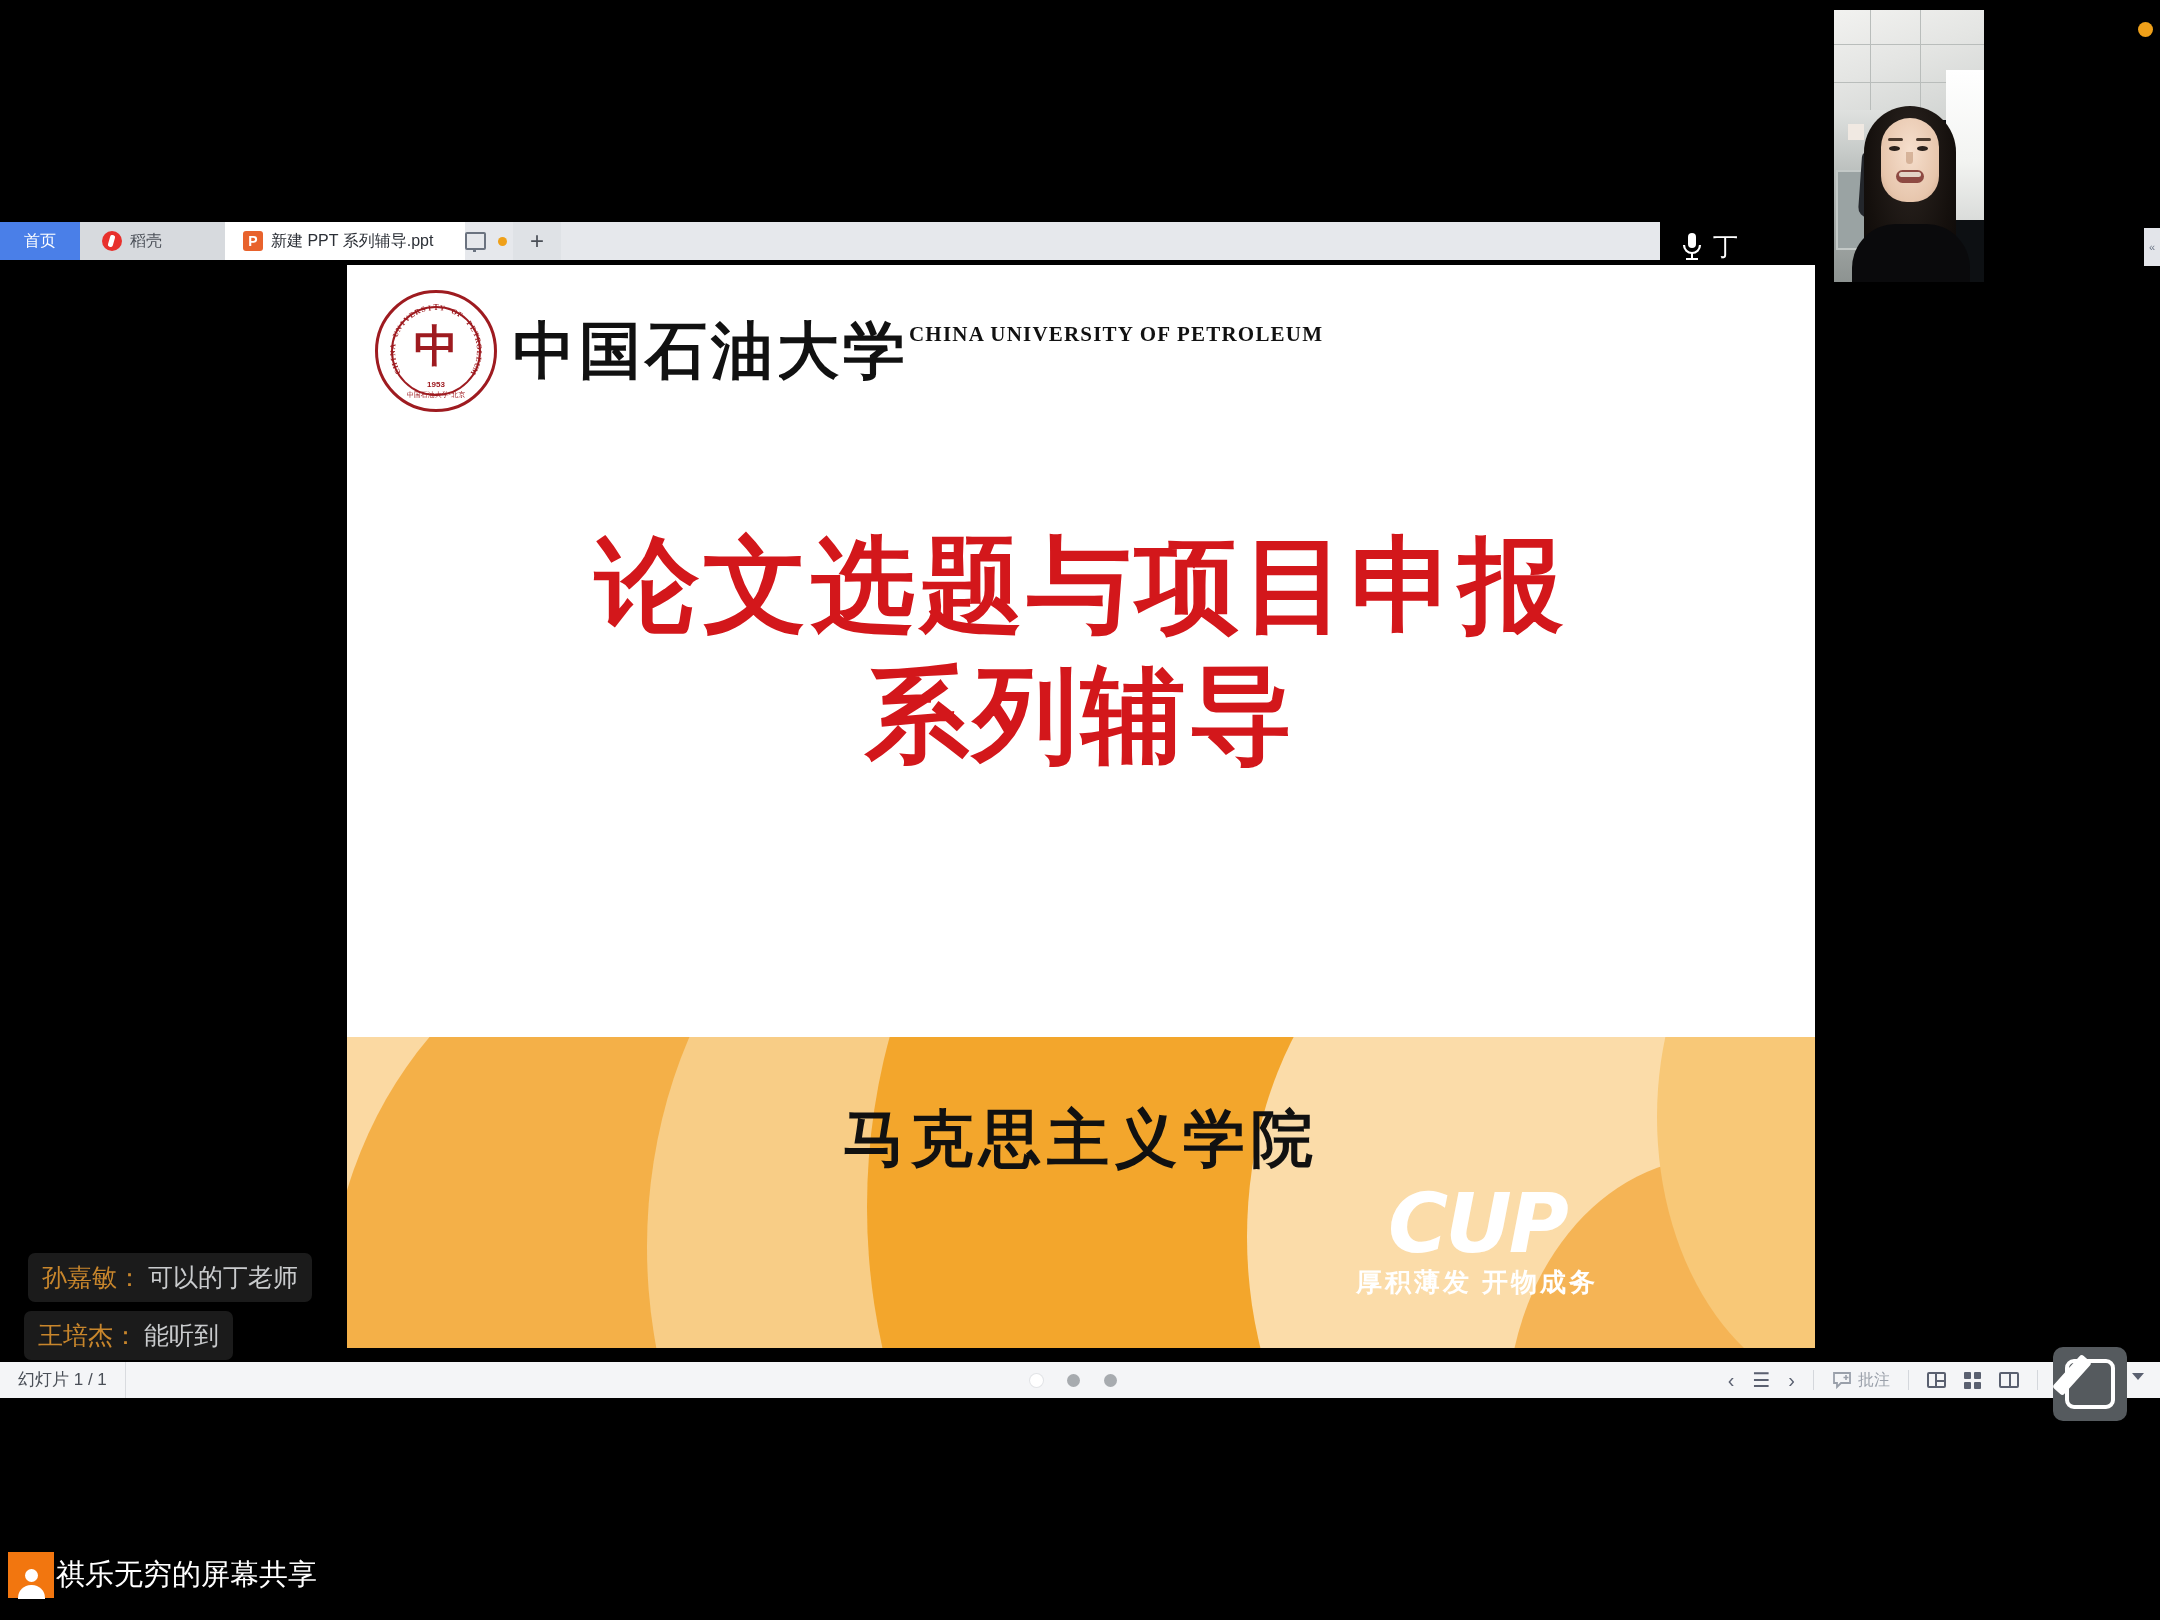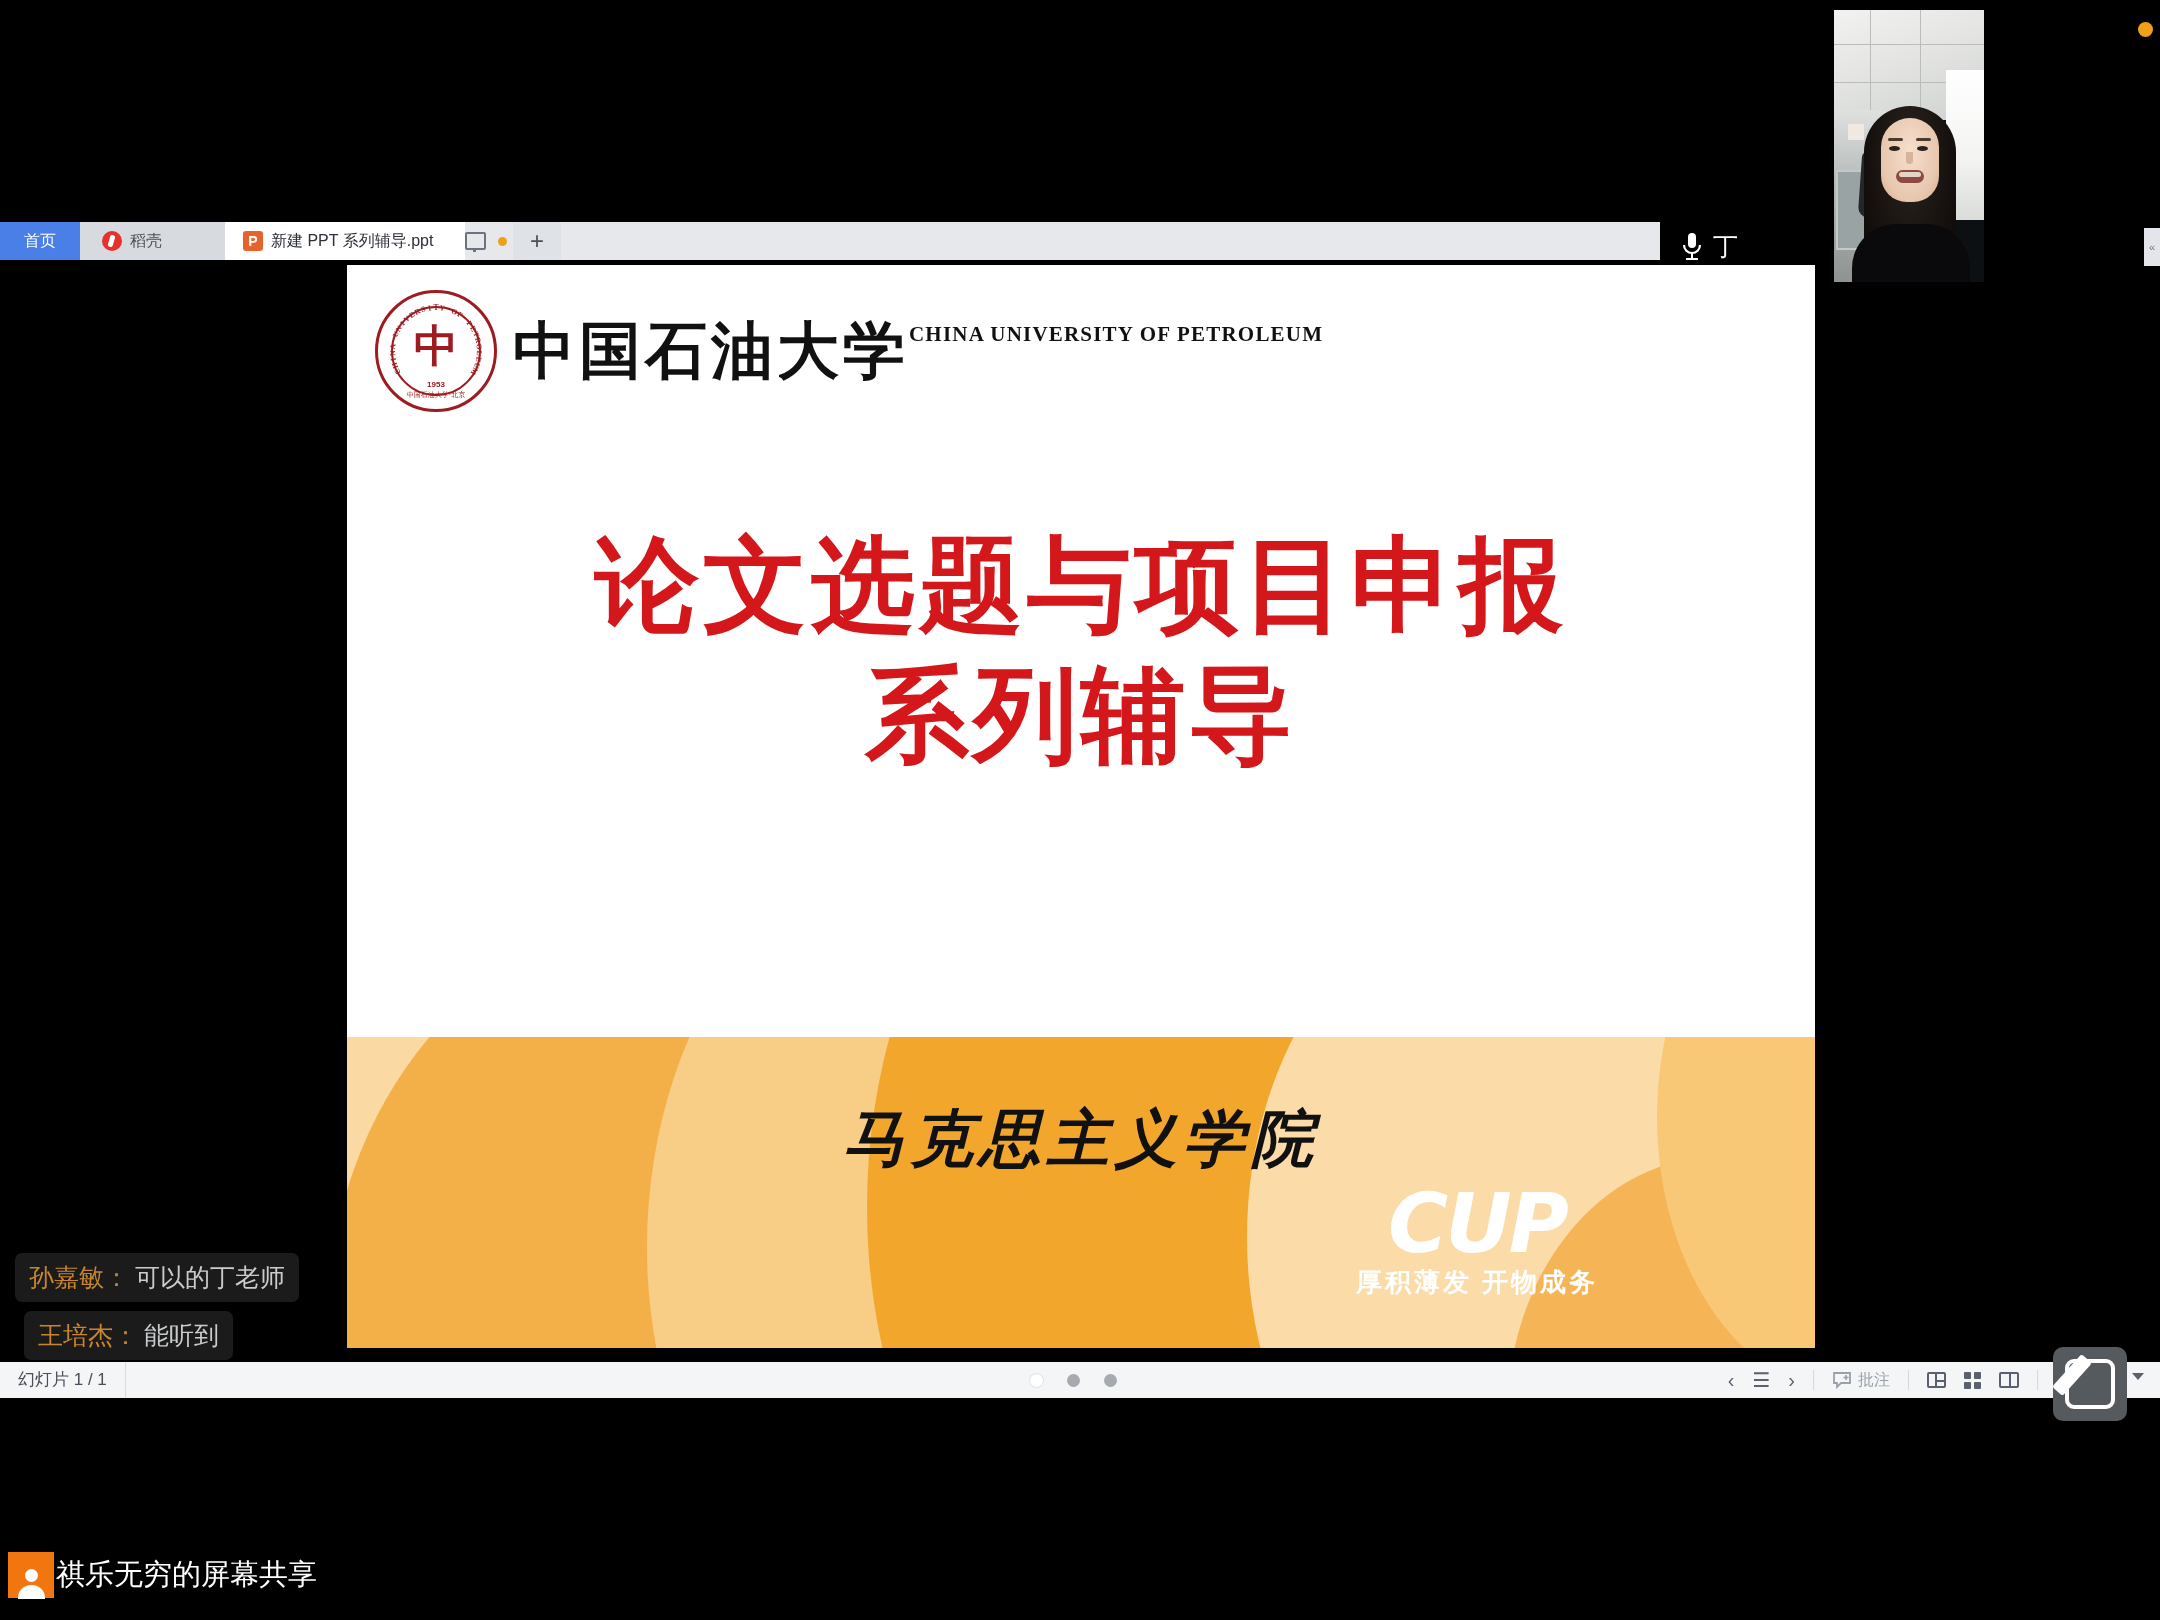--- a/index.html
+++ b/index.html
@@ -96,32 +96,32 @@
   .arc{position:absolute;border-radius:50%;}
   .a1{left:-140px;top:-60px;width:620px;height:700px;background:#fbd9a2;}
   .a2{left:-20px;top:-120px;width:700px;height:820px;background:#f4b048;}
   .a3{left:300px;top:-230px;width:700px;height:880px;background:#f8cd86;}
   .a4{left:520px;top:-330px;width:760px;height:1000px;background:#f3a62c;}
   .a5{left:900px;top:-150px;width:520px;height:700px;background:#fbdca9;}
   .a6{left:1160px;top:120px;width:420px;height:520px;background:#f5b455;}
   .a7{left:1310px;top:-200px;width:400px;height:560px;background:#f8c877;}
   #band-title{position:absolute;left:0;top:60px;width:100%;text-align:center;
        font-size:62px;font-weight:bold;color:#111;letter-spacing:6px;
-       font-family:"DejaVu Sans","Liberation Sans",sans-serif;font-style:italic;}
+       font-family:"DejaVu Sans","Liberation Sans",sans-serif;}
   #cup-logo{position:absolute;left:1000px;top:148px;width:260px;text-align:center;}
   #cup-mark{font-size:82px;font-weight:bold;color:#fff;font-style:italic;letter-spacing:-3px;
        font-family:"DejaVu Sans","Liberation Sans",sans-serif;line-height:.95;}
   #cup-motto{font-size:26px;color:#fff;font-weight:bold;letter-spacing:3px;margin-top:2px;}
 
   
   .chat{position:absolute;background:#1b1b1b;border-radius:7px;padding:8px 14px;
         font-size:25px;display:flex;gap:6px;align-items:baseline;}
   .chat .who{color:#c8862c;}
   .chat .msg{color:#c9cbcd;}
-  #chat1{left:15px;top:1253px;}
+  #chat1{left:28px;top:1253px;}
   #chat2{left:24px;top:1311px;}
 
   
   #statusbar{position:absolute;left:0;top:1362px;width:2160px;height:36px;background:#f4f5f7;
        display:flex;align-items:center;color:#4a4f57;font-size:17px;}
   #slide-count{padding:0 18px;border-right:1px solid #d9dbdf;line-height:36px;}
   #dots{position:absolute;left:1030px;top:0;height:36px;display:flex;align-items:center;gap:24px;}
   .pdot{width:13px;height:13px;border-radius:50%;background:#a7abaf;}
   .pdot.on{background:#fff;box-shadow:0 0 0 1px #e2e4e7;}
   #right-tools{position:absolute;right:18px;top:0;height:36px;display:flex;align-items:center;gap:18px;}

